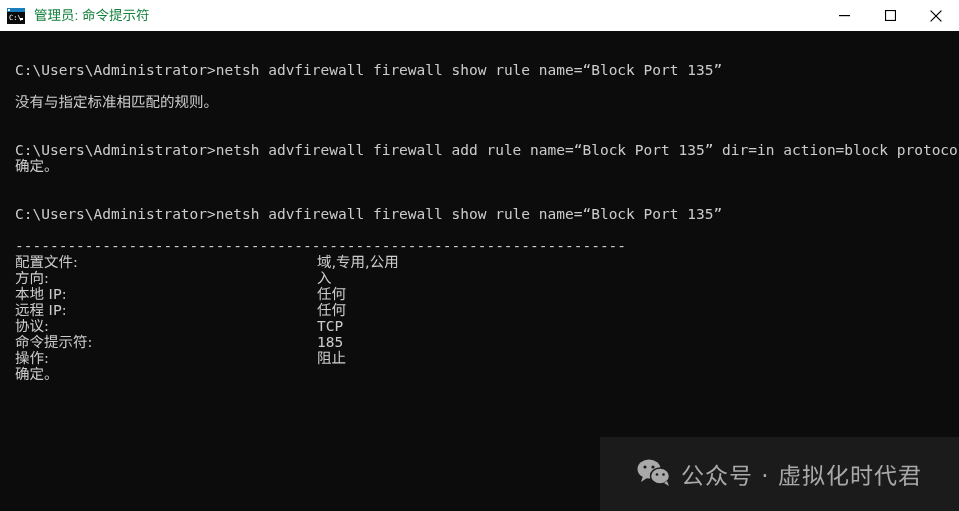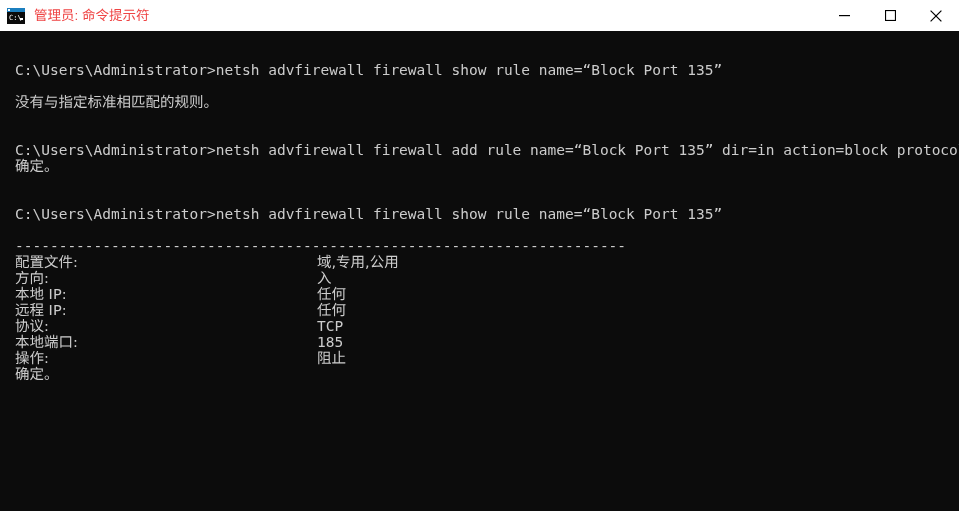--- a/index.html
+++ b/index.html
@@ -41,21 +41,21 @@
   .app-icon {
     width: 18px;
     height: 16px;
     flex: 0 0 auto;
     display: block;
   }
   #title-text {
     margin-left: 9px;
     font-size: 13.5px;
     line-height: 16px;
-    color: #ef4444;
+    color: #15803d;
     font-family: "Liberation Sans", sans-serif;
     white-space: nowrap;
   }
   #window-controls {
     display: flex;
     align-items: stretch;
     height: 31px;
     flex: 0 0 auto;
   }
   .win-btn {
@@ -198,25 +198,40 @@
     <span class="line"><span>C:\Users\Administrator&gt;</span><span>netsh advfirewall firewall show rule name=“Block Port 135”</span></span>
     <span class="gap"></span>
 
     <span class="line">----------------------------------------------------------------------</span>
 
     <span class="kv"><span class="k cjk">配置文件:</span><span class="v cjk">域,专用,公用</span></span>
     <span class="kv"><span class="k cjk">方向:</span><span class="v cjk">入</span></span>
     <span class="kv"><span class="k cjk">本地 IP:</span><span class="v cjk">任何</span></span>
     <span class="kv"><span class="k cjk">远程 IP:</span><span class="v cjk">任何</span></span>
     <span class="kv"><span class="k cjk">协议:</span><span class="v">TCP</span></span>
-    <span class="kv"><span class="k cjk">本地端口:</span><span class="v">185</span></span>
+    <span class="kv"><span class="k cjk">命令提示符:</span><span class="v">185</span></span>
     <span class="kv"><span class="k cjk">操作:</span><span class="v cjk">阻止</span></span>
 
     <span class="line cjk">确定。</span>
 
     <span class="gap"></span>
     <span class="gap"></span>
     <span class="gap"></span>
 
   </div>
 
+  <div id="watermark">
+    <span class="wm-logo">
+      <svg width="34" height="28" viewBox="0 0 34 28" aria-hidden="true">
+        <ellipse cx="12" cy="11" rx="11.5" ry="9.5" fill="#a9a9a9"></ellipse>
+        <polygon points="6,18 4,24 10,20" fill="#a9a9a9"></polygon>
+        <circle cx="8" cy="9" r="1.6" fill="#1b1b1b"></circle>
+        <circle cx="16" cy="9" r="1.6" fill="#1b1b1b"></circle>
+        <ellipse cx="23" cy="18" rx="9.5" ry="8" fill="#a9a9a9" stroke="#1b1b1b" stroke-width="1.4"></ellipse>
+        <polygon points="30,23 32,28 27,25" fill="#a9a9a9"></polygon>
+        <circle cx="20" cy="16.5" r="1.3" fill="#1b1b1b"></circle>
+        <circle cx="26.5" cy="16.5" r="1.3" fill="#1b1b1b"></circle>
+      </svg>
+    </span>
+    <span class="wm-text">公众号 · 虚拟化时代君</span>
+  </div>
 
 </div>
 
 </body></html>

